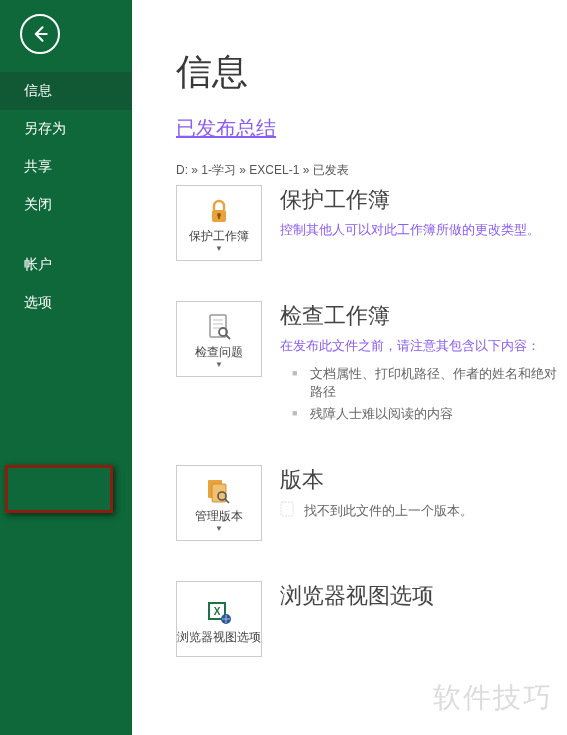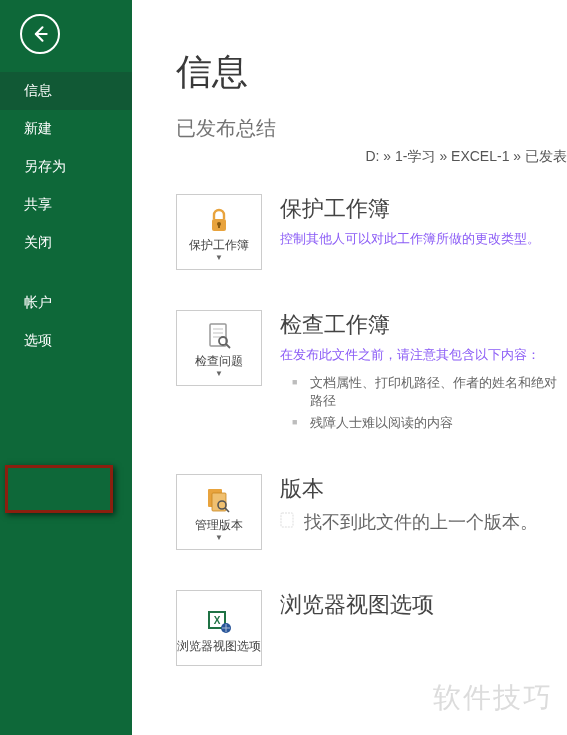--- a/index.html
+++ b/index.html
@@ -66,29 +66,29 @@
       position: relative;
       overflow: hidden;
     }
     .page-title {
       font-size: 36px;
       color: #3a3a3a;
       font-weight: 400;
       margin-bottom: 18px;
     }
     .file-name {
-      color: #737373;
+      color: #8b5cf6;
       font-size: 20px;
+      margin-bottom: 20px;
+      text-decoration: underline;
+    }
+    .breadcrumb {
+      font-size: 12px;
+      color: #555;
       margin-bottom: 6px;
-    }
-    .breadcrumb {
-      font-size: 14px;
-      color: #555;
-      margin-bottom: 28px;
-      text-align: right;
     }
     .section {
       display: flex;
       align-items: flex-start;
       margin-bottom: 40px;
     }
     .tile {
       width: 86px;
       height: 76px;
       border: 1px solid #ccc;
@@ -147,21 +147,21 @@
       content: "■";
       position: absolute;
       left: 0;
       color: #bdbdbd;
       font-size: 9px;
       top: 5px;
     }
     .version-line {
       display: flex;
       align-items: center;
-      font-size: 18px;
+      font-size: 13px;
       color: #666;
     }
     .version-line .doc-icon {
       margin-right: 10px;
       opacity: 0.5;
     }
     .watermark {
       position: absolute;
       bottom: 18px;
       right: 14px;
@@ -176,21 +176,20 @@
 
 <div class="sidebar">
   <div class="back-button">
     <svg viewBox="0 0 24 24">
       <path d="M15 4 L7 12 L15 20" stroke="#fff" stroke-width="2.5" fill="none" stroke-linecap="round" stroke-linejoin="round"></path>
       <line x1="7" y1="12" x2="20" y2="12" stroke="#fff" stroke-width="2.5" stroke-linecap="round"></line>
     </svg>
   </div>
   <ul class="menu">
     <li class="menu-item active">信息</li>
-    <li class="menu-item">新建</li>
     <li class="menu-item">另存为</li>
     <li class="menu-item">共享</li>
     <li class="menu-item">关闭</li>
     <li class="menu-gap"></li>
     <li class="menu-item">帐户</li>
     <li class="menu-item">选项</li>
   </ul>
   <div class="highlight-box"></div>
 </div>
 

